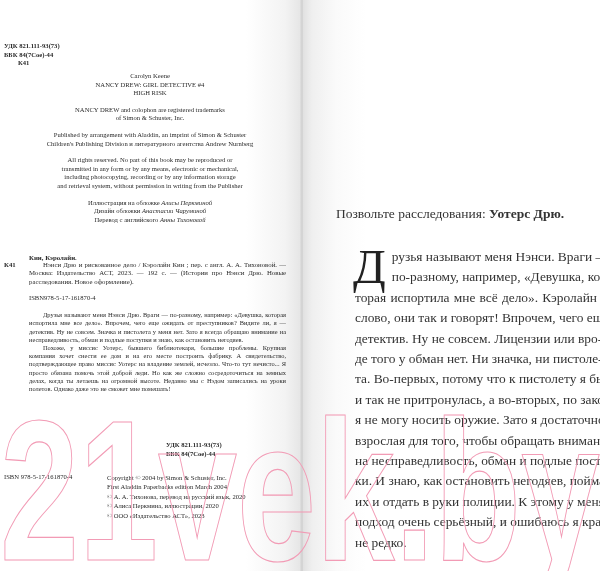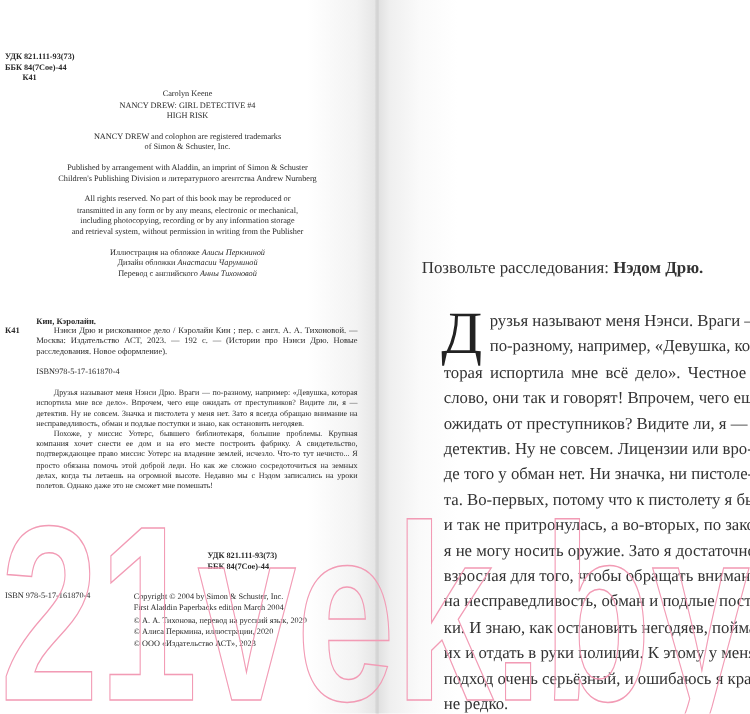--- a/index.html
+++ b/index.html
@@ -110,30 +110,29 @@
 
   <div class="abs copyright">
     <div>Copyright © 2004 by Simon &amp; Schuster, Inc.</div>
     <div>First Aladdin Paperbacks edition March 2004</div>
     <div>© А. А. Тихонова, перевод на русский язык, 2020</div>
     <div>© Алиса Перкмина, иллюстрации, 2020</div>
     <div>© ООО «Издательство АСТ», 2023</div>
   </div>
 
   <div class="abs chapter-title">
-    <span>Позвольте расследования: </span><b>Нэдом Дрю.</b>
+    <span>Позвольте расследования: </span><b>Уотерс Дрю.</b>
   </div>
 
   <div class="abs body-text">
     <span class="dropcap">Д</span>
     <span class="line">рузья называют меня Нэнси. Враги —</span>
     <span class="line">по-разному, например, «Девушка, ко-</span>
-    <span class="line">торая испортила мне всё дело». Честное</span>
+    <span class="line">торая испортила мне всё дело». Кэролайн</span>
     <span class="line">слово, они так и говорят! Впрочем, чего ещё</span>
-    <span class="line">ожидать от преступников? Видите ли, я —</span>
     <span class="line">детектив. Ну не совсем. Лицензии или вро-</span>
     <span class="line">де того у обман нет. Ни значка, ни пистоле-</span>
     <span class="line">та. Во-первых, потому что к пистолету я бы</span>
     <span class="line">и так не притронулась, а во-вторых, по закону</span>
     <span class="line">я не могу носить оружие. Зато я достаточно</span>
     <span class="line">взрослая для того, чтобы обращать внимание</span>
     <span class="line">на несправедливость, обман и подлые поступ-</span>
     <span class="line">ки. И знаю, как остановить негодяев, поймать</span>
     <span class="line">их и отдать в руки полиции. К этому у меня</span>
     <span class="line">подход очень серьёзный, и ошибаюсь я край-</span>

